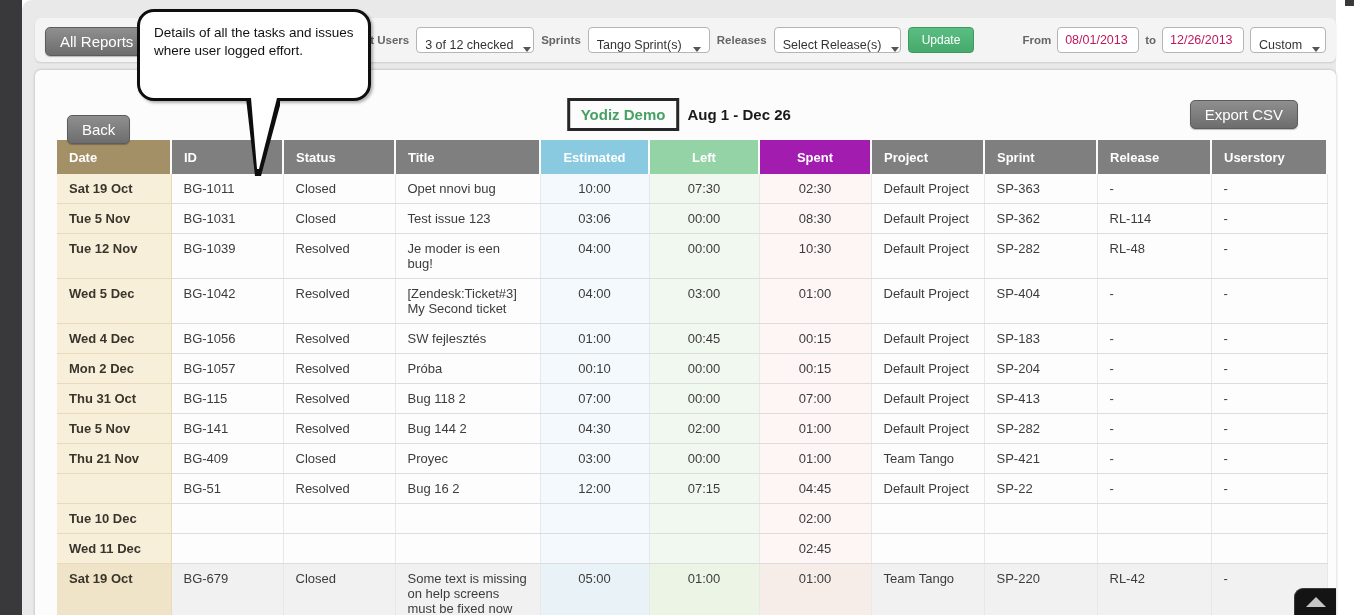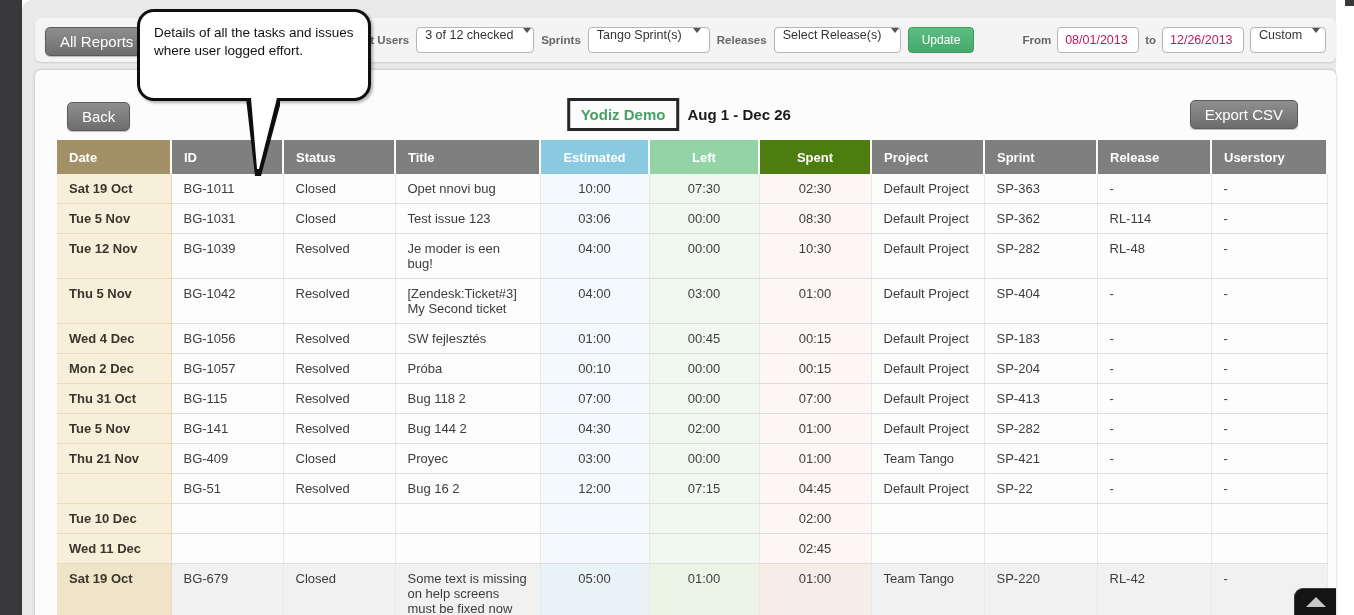--- a/index.html
+++ b/index.html
@@ -18,58 +18,58 @@
   .toolbar { position:absolute; left:13px; right:0; top:18px; height:44px;
              background:#f4f4f4; border-radius:6px; box-shadow:0 1px 2px rgba(0,0,0,.12); }
   .btn-gray { display:inline-block; background:linear-gradient(#8f8f8f,#6d6d6d);
               border:1px solid #5c5c5c; border-radius:5px; color:#fff; font-size:15px;
               padding:5px 14px; cursor:pointer; box-shadow:0 1px 1px rgba(0,0,0,.25); }
   .tb-allreports { position:absolute; left:10px; top:9px; }
   .tb-mid { position:absolute; left:300px; top:0; height:44px; display:flex; align-items:center; gap:7px; }
   .tb-right { position:absolute; right:10px; top:0; height:44px; display:flex; align-items:center; gap:6px; }
   .lbl { font-size:11.5px; font-weight:bold; color:#666; white-space:nowrap; }
   .select { background:#fff; border:1px solid #b5b5b5; border-radius:4px; height:26px;
-            display:flex; align-items:flex-start; justify-content:space-between;
+            display:flex; align-items:flex-end; justify-content:space-between;
             padding:0 8px; font-size:12.5px; color:#333; cursor:pointer; white-space:nowrap; }
   .caret { width:0; height:0; border-left:4px solid transparent; border-right:4px solid transparent;
            border-top:5px solid #555; margin-left:10px; }
   .tb-input { width:82px; height:26px; border:1px solid #b5b5b5; border-radius:4px;
               font-size:12.5px; color:#be185d; padding:0 7px; background:#fff;
               font-family:"Liberation Sans", sans-serif; }
   .btn-update { background:linear-gradient(#5cbd83,#45aa6b); border:1px solid #3c9a5f;
                 border-radius:4px; color:#fff; font-size:12px; padding:5px 13px; cursor:pointer; }
 
   
   .bubble { position:absolute; left:115px; top:9px; width:234px; height:92px; z-index:60;
             background:#fff; border:3px solid #0e0e0e; border-radius:17px;
             padding:12px 14px; font-size:13.5px; line-height:1.35; color:#111;
             box-shadow:2px 2px 3px rgba(0,0,0,.3); }
   .bubble-tail { position:absolute; left:212px; top:98px; z-index:61; }
 
   
   .panel { position:absolute; left:13px; right:0; top:70px; height:560px;
            background:#fcfcfc; border-radius:6px; box-shadow:0 0 3px rgba(0,0,0,.25); }
   .panel-head { position:relative; height:38px; margin:28px 20px 4px 20px; }
-  .btn-back { position:absolute; left:12px; top:4px; }
+  .btn-back { position:absolute; left:12px; top:17px; }
   .panel-title { position:absolute; left:50%; top:0; transform:translateX(-53%);
                  display:flex; align-items:center; white-space:nowrap; }
   .yodiz-box { border:3px solid #262626; padding:5px 11px; color:#47a164;
                font-size:15px; font-weight:bold; }
   .range-txt { font-size:15px; font-weight:bold; color:#1a1a1a; margin-left:8px; }
   .btn-export { position:absolute; right:18px; top:2px; }
 
   
   table { border-collapse:collapse; table-layout:fixed; width:calc(100% - 44px);
           margin:4px 22px 0 22px; font-size:13px; }
   th { font-weight:bold; color:#fff; text-align:left; padding:10px 12px 9px 12px;
        border-right:2px solid #fbfbfb; background:#7f7f7f; }
   th.h-date  { background:#a39066; }
   th.h-est   { background:#89cae1; text-align:center;margin-top:28px; }
   th.h-left  { background:#94d3a6; text-align:center; }
-  th.h-spent { background:#4d7c0f; text-align:center;margin-top:44px; }
+  th.h-spent { background:#a21caf; text-align:center;margin-top:44px; }
   td { padding:7px 12px; color:#3c3c3c; vertical-align:top;
        border-right:1px solid #e8e8e8; border-bottom:1px solid #dddddd;
        background:#fdfdfd; overflow:hidden; }
   td.c-date  { background:#f8efdb; font-weight:bold; color:#3a352c; border-right-color:#e7dbbc; border-bottom-color:#e7dbbc; }
   td.c-est   { background:#f3f9fc; text-align:center; }
   td.c-left  { background:#f1f8ef; text-align:center; }
   td.c-spent { background:#fdf6f4; text-align:center; }
   tr.shaded td         { background:#f1f1f1; }
   tr.shaded td.c-date  { background:#efe4c7; }
   tr.shaded td.c-est   { background:#e9f2f7; }
@@ -208,21 +208,21 @@
             <td>Je moder is een bug!</td>
             <td class="c-est">04:00</td>
             <td class="c-left">00:00</td>
             <td class="c-spent">10:30</td>
             <td>Default Project</td>
             <td>SP-282</td>
             <td>RL-48</td>
             <td>-</td>
           </tr>
           <tr>
-            <td class="c-date">Thu 5 Nov</td>
+            <td class="c-date">Wed 5 Dec</td>
             <td>BG-1042</td>
             <td>Resolved</td>
             <td>[Zendesk:Ticket#3] My Second ticket</td>
             <td class="c-est">04:00</td>
             <td class="c-left">03:00</td>
             <td class="c-spent">01:00</td>
             <td>Default Project</td>
             <td>SP-404</td>
             <td>-</td>
             <td>-</td>

